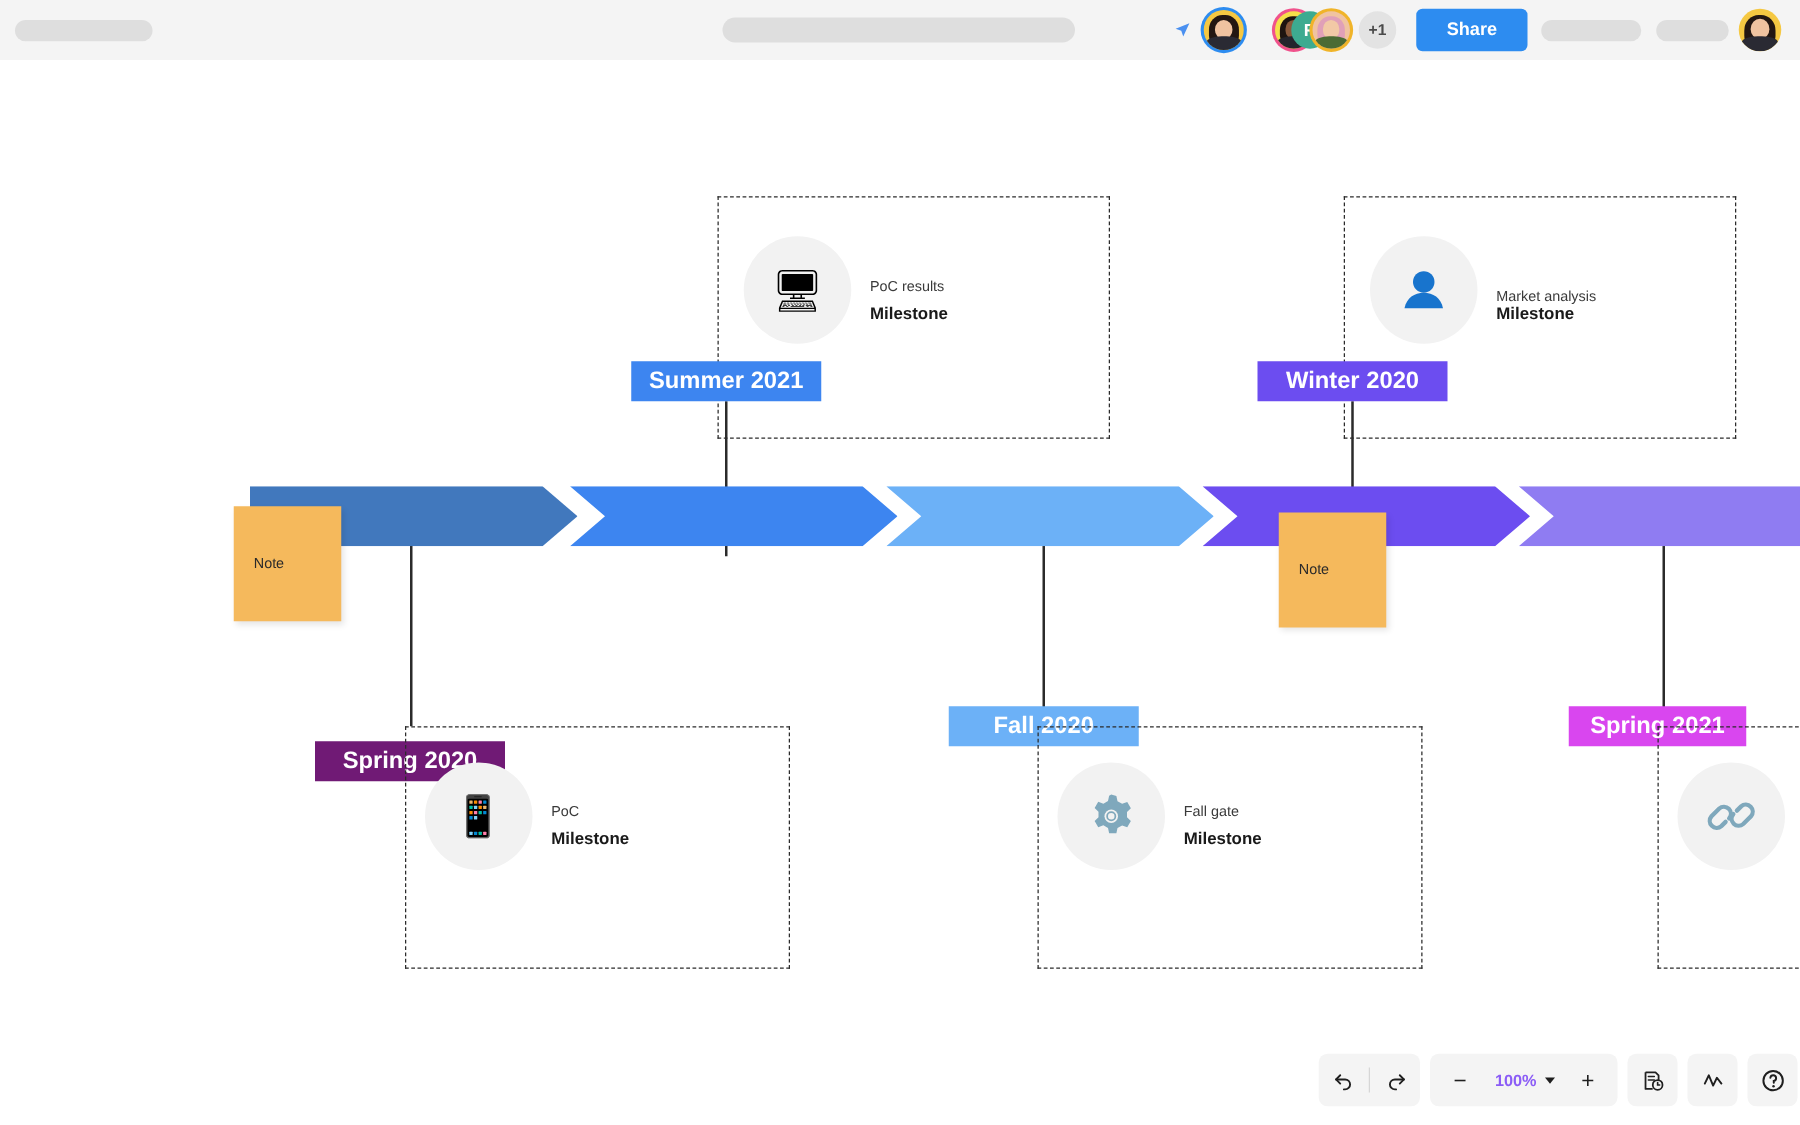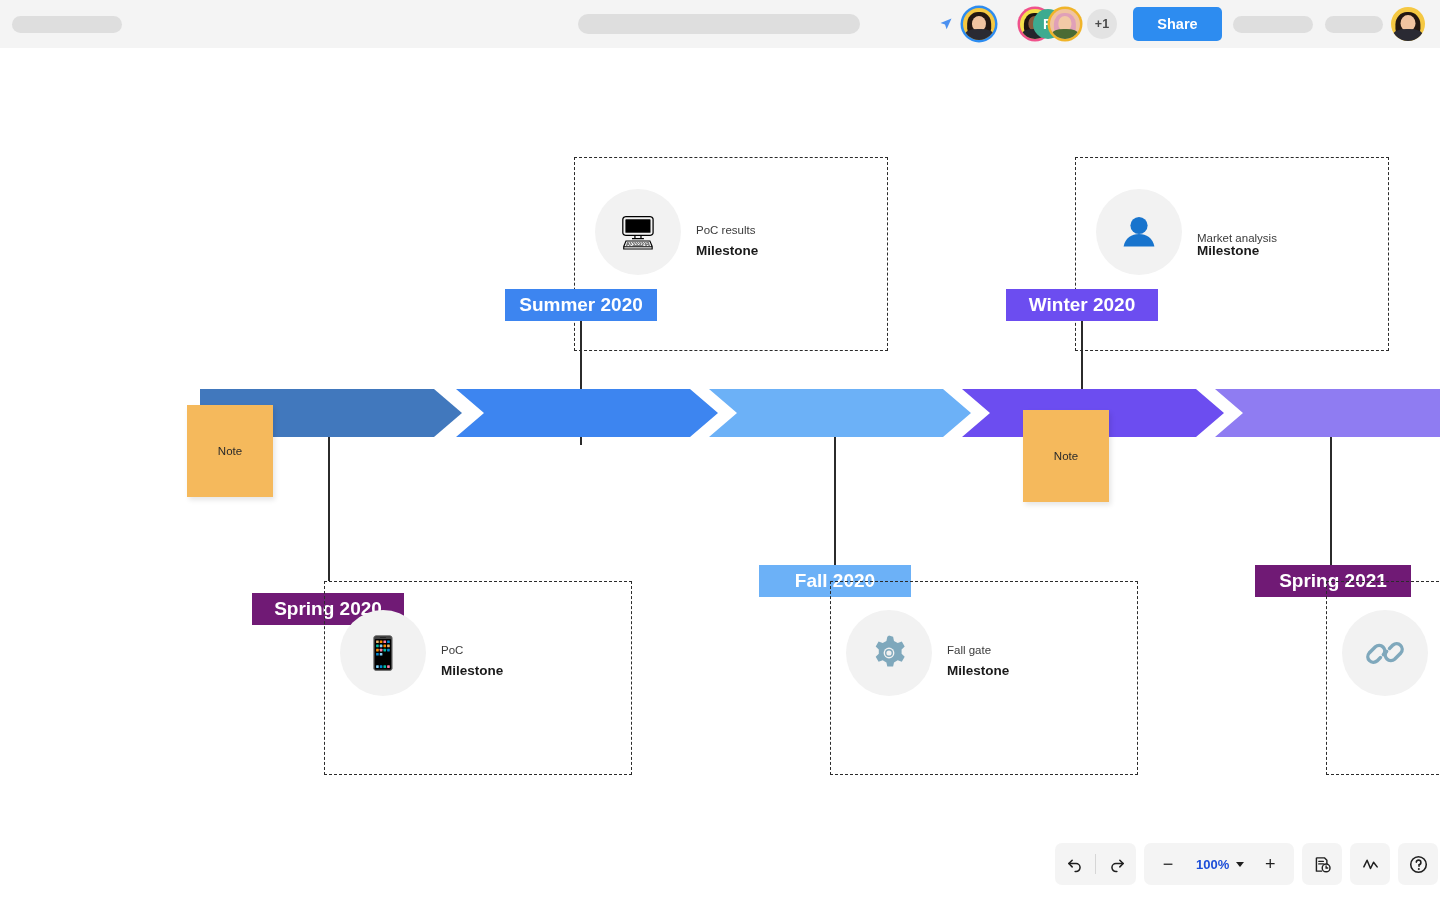--- a/index.html
+++ b/index.html
@@ -114,23 +114,24 @@
   
   .canvas { position: absolute; inset: 48px 0 0 0; background: #fff; }
 
   .chev {
     position: absolute; height: 48px;
   }
   .note {
     position: absolute;
     background: #f5b95c;
     box-shadow: 2px 3px 5px rgba(0,0,0,.10);
-    display:flex; align-items:center; justify-content:center;
+    display:flex; align-items:center; justify-content:flex-start;
     font-size: 11.5px; color: #2a2a2a;
     font-family: "Liberation Sans", sans-serif;
+    padding-left: 16px;
   }
   .season-label {
     position: absolute; height: 32px;
     display:flex; align-items:center; justify-content:center;
     color:#fff; font-weight:bold; font-size:19px;
     font-family: "Liberation Sans", sans-serif;
     white-space: nowrap;
   }
   .ms-box {
     position:absolute;
@@ -161,21 +162,21 @@
   .bb-group {
     background:#f4f4f4; border-radius:7px; height:42px;
     display:flex; align-items:center;
   }
   .bb-btn {
     width:40px; height:42px; display:flex;
     align-items:center; justify-content:center; cursor:pointer;
   }
   .bb-div { width:1px; height:20px; background:#d6d6d6; }
   .zoom-val {
-    font-size:13px; font-weight:bold; color:#1d4ed8; padding:0 2px;
+    font-size:13px; font-weight:bold; color:#8b5cf6; padding:0 2px;
     font-family:"Liberation Sans", sans-serif;
   }
   .caret {
     width:0;height:0;border-left:4px solid transparent;
     border-right:4px solid transparent;border-top:5px solid #1f1f1f;
     margin-left:5px;
   }
 </style>
 </head>
 <body>
@@ -395,21 +396,21 @@
   <div class="ms-circle" style="left:1096px; top:141px; width:86px; height:86px;">
     <svg width="44" height="44" viewBox="0 0 44 44">
       <circle cx="22" cy="15.5" r="8.6" fill="#1874cd"></circle>
       <path d="M6.6 36.5 c1.6-8.4 8-12.4 15.4-12.4 s13.8 4 15.4 12.4 z" fill="#1874cd"></path>
     </svg>
   </div>
   <div class="ms-title" style="left:1197px; top:155px;">Milestone</div>
   <div class="ms-sub" style="left:1197px; top:184px;">Market analysis</div>
 
   <div class="season-label" style="left:505px; top:241px; width:152px; background:#3d85f0;">
-    <span>Summer 2020</span>
+    <span>Summer 2021</span>
   </div>
   <div class="season-label" style="left:1006px; top:241px; width:152px; background:#6c4df0;">
     <span>Winter 2020</span>
   </div>
 
   <svg class="chev" style="left:200px; top:341px; width:262px;" viewBox="0 0 262 48" preserveAspectRatio="none">
     <path d="M0 0 H234 L262 24 L234 48 H0 Z" fill="#4178bd"></path>
   </svg>
   <svg class="chev" style="left:456px; top:341px; width:262px;" viewBox="0 0 262 48" preserveAspectRatio="none">
     <path d="M0 0 H234 L262 24 L234 48 H0 L28 24 Z" fill="#3d85f0"></path>
@@ -430,21 +431,21 @@
   <div class="note" style="left:1023px; top:362px; width:86px; height:92px;">
     <span>Note</span>
   </div>
 
   <div class="season-label" style="left:252px; top:517px; width:152px; background:#701a75;margin-top:28px;">
     <span>Spring 2020</span>
   </div>
   <div class="season-label" style="left:759px; top:517px; width:152px; background:#6cb1f7;justify-content:center;">
     <span>Fall 2020</span>
   </div>
-  <div class="season-label" style="left:1255px; top:517px; width:156px; background:#701a75;">
+  <div class="season-label" style="left:1255px; top:517px; width:142px; background:#d946ef;">
     <span>Spring 2021</span>
   </div>
 
   <div class="ms-box" style="left:324px; top:533px; width:308px; height:194px;"></div>
   <div class="ms-circle" style="left:340px; top:562px; width:86px; height:86px;">
     <span style="font-size:32px;">📱</span>
   </div>
   <div class="ms-title" style="left:441px; top:575px;">Milestone</div>
   <div class="ms-sub" style="left:441px; top:596px;">PoC</div>
 

